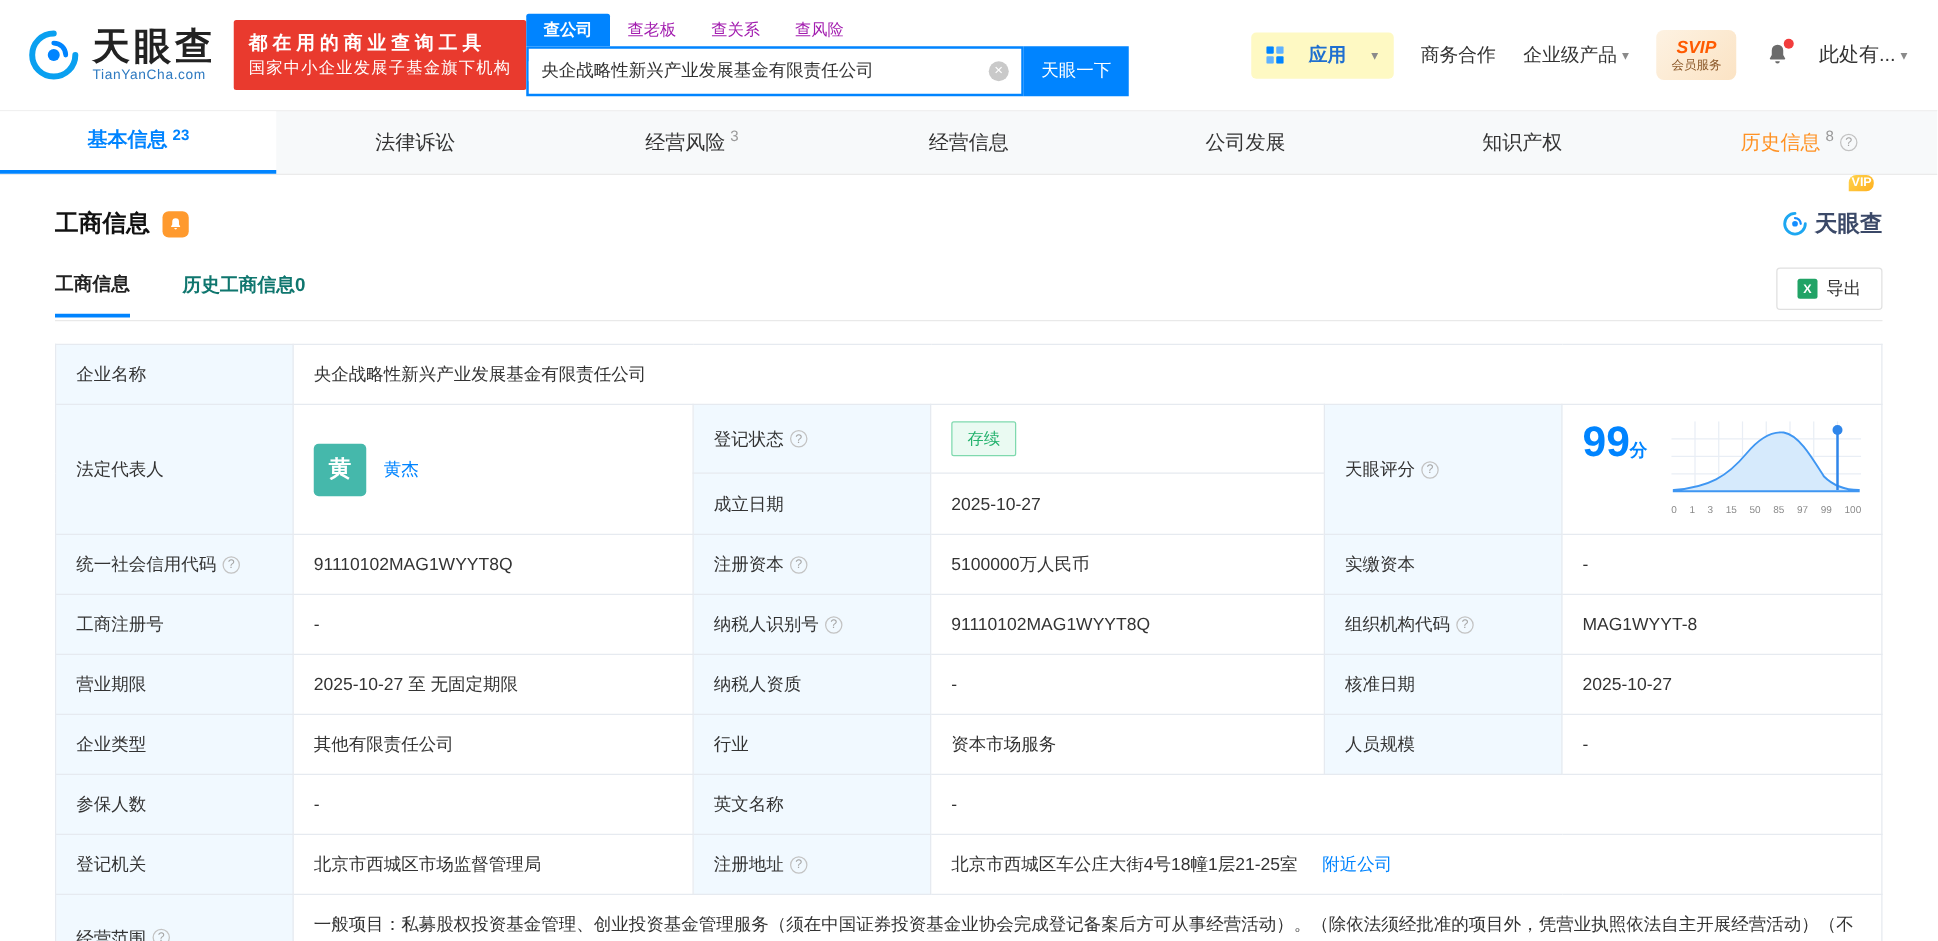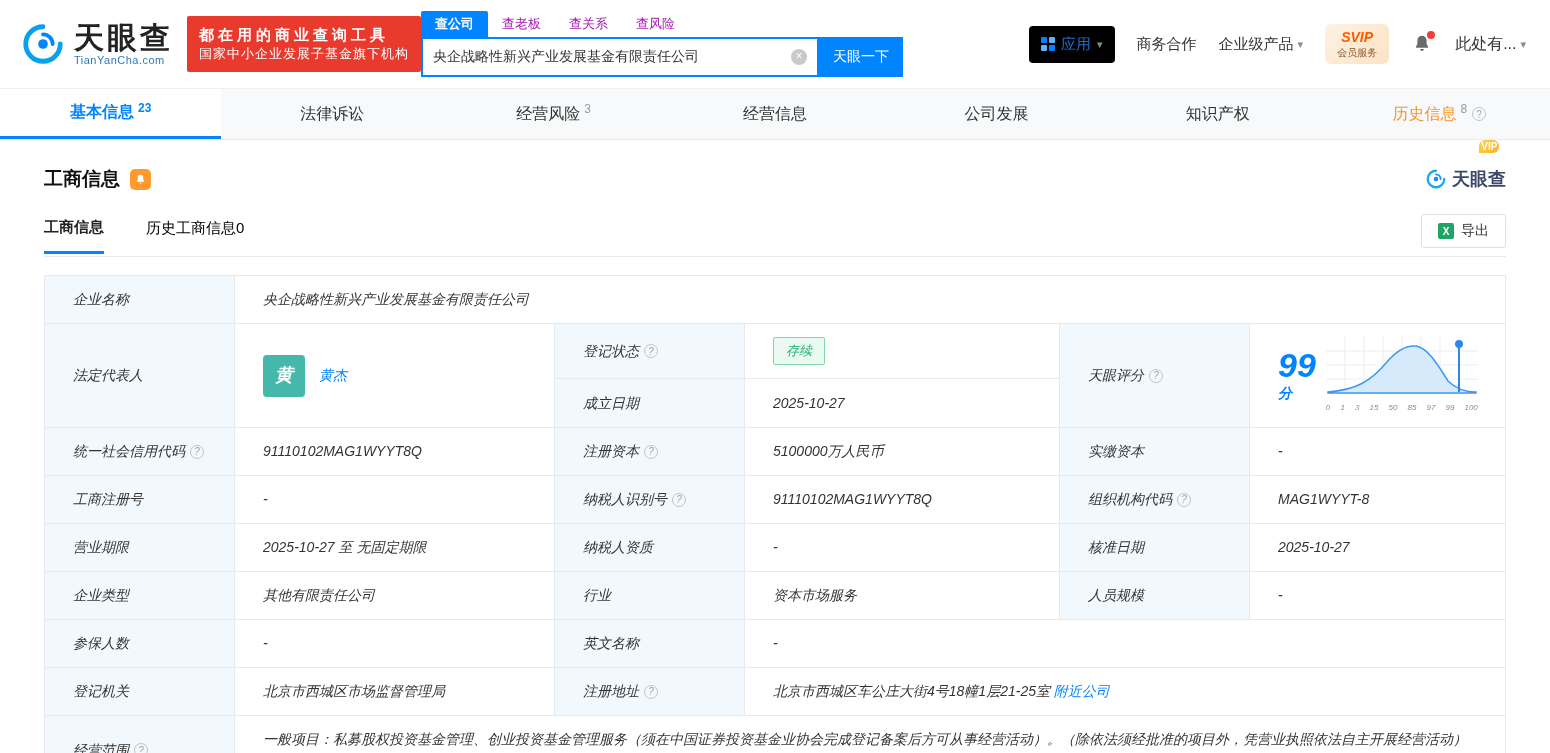--- a/index.html
+++ b/index.html
@@ -19,21 +19,21 @@
   .search-area { width: 482px; }
   .search-tabs { display: flex; align-items: flex-end; }
   .search-tab { font-size: 13px; color: #a21caf; padding: 4px 14px; cursor: pointer; }
   .search-tab.active { background: #0084ff; color: #fff; border-radius: 2px 2px 0 0; font-weight: 700; }
   .search-row { display: flex; height: 40px; }
   .search-box { flex: 1; display: flex; align-items: center; border: 2px solid #0084ff; background: #fff; }
   .search-box input { flex: 1; border: none; outline: none; font-size: 14px; padding: 0 10px; color: #333; font-family: inherit; }
   .clear-ic { width: 16px; height: 16px; border-radius: 50%; background: #c9c9c9; color: #fff; font-size: 12px; line-height: 15px; text-align: center; margin-right: 10px; cursor: pointer; }
   .search-btn { width: 84px; background: #0084ff; color: #fff; border: none; font-size: 14px; cursor: pointer; font-family: inherit; }
   .top-right { margin-left: auto; display: flex; align-items: center; gap: 22px; font-size: 15px; color: #333; }
-  .app-btn { display: flex; align-items: center; gap: 6px; background: #000000; padding: 9px 12px; border-radius: 4px; cursor: pointer; color: #1f6fd0; font-weight: 400; }
+  .app-btn { display: flex; align-items: center; gap: 20px; background: #fef9c3; padding: 9px 12px; border-radius: 4px; cursor: pointer; color: #1f6fd0; font-weight: 700; }
   .caret { font-size: 11px; color: #8a8a8a; }
   .menu-link { cursor: pointer; display: flex; align-items: center; gap: 4px; }
   .svip { background: linear-gradient(135deg,#fdf2e2,#fbe3c4); border-radius: 6px; padding: 5px 12px; text-align: center; line-height: 1.25; cursor: pointer; }
   .svip .s1 { color: #ff5a00; font-weight: 800; font-style: italic; font-size: 14px; }
   .svip .s2 { color: #8d5a2b; font-size: 10px; }
   .bell-wrap { position: relative; cursor: pointer; display: flex; }
   .bell-wrap svg { width: 22px; height: 22px; }
   .red-dot { position: absolute; top: -2px; right: -2px; width: 8px; height: 8px; border-radius: 50%; background: #f23d3d; }
   .user-area { display: flex; align-items: center; gap: 4px; cursor: pointer; font-size: 16px; }
   
@@ -48,40 +48,40 @@
   
   .content { margin: 0 44px; }
   .sec-header { display: flex; align-items: center; margin-top: 26px; }
   .sec-title { font-size: 19px; font-weight: 700; color: #111; }
   .bell-badge { width: 21px; height: 21px; border-radius: 5px; background: #ff9a2e; display: inline-flex; align-items: center; justify-content: center; margin-left: 10px; cursor: pointer; }
   .bell-badge svg { width: 13px; height: 13px; }
   .watermark { margin-left: auto; display: flex; align-items: center; gap: 5px; opacity: .92; }
   .watermark svg { width: 22px; height: 22px; }
   .watermark span { font-size: 18px; font-weight: 700; color: #2b3a5c; }
   .sub-tabs { display: flex; align-items: center; gap: 42px; border-bottom: 1px solid #e9e9e9; margin-top: 22px; }
-  .sub-tab { font-size: 15px; padding-bottom: 14px; cursor: pointer; color: #000000; }
+  .sub-tab { font-size: 15px; padding-bottom: 14px; cursor: pointer; color: #0f766e; font-weight: bold; }
   .sub-tab.active { color: #222; font-weight: 700; border-bottom: 3px solid #0084ff; margin-bottom: -1px; }
   .export-btn { margin-left: auto; margin-bottom: 8px; display: flex; align-items: center; gap: 7px; background: #fff; border: 1px solid #e0e0e0; border-radius: 3px; padding: 7px 16px; font-size: 14px; color: #333; cursor: pointer; font-family: inherit; }
   .xls-ic { width: 16px; height: 16px; background: #21a366; color: #fff; font-size: 10px; font-weight: 700; display: flex; align-items: center; justify-content: center; border-radius: 2px; }
   
   table.info { width: 100%; border-collapse: collapse; table-layout: fixed; margin: 18px 0 40px; }
-  table.info td { border: 1px solid #e6eaf0; padding: 13px 28px; font-size: 14px; color: #333; line-height: 1.5; vertical-align: middle; font-style: italic; }
+  table.info td { border: 1px solid #e6eaf0; padding: 13px 16px; font-size: 14px; color: #333; line-height: 1.5; vertical-align: middle; }
   td.lbl { background: #f1f9ff; color: #222; }
   .lbl-inner { display: flex; align-items: center; }
   .rep-cell { display: flex; align-items: center; }
   .avatar { width: 42px; height: 42px; background: #45b8ab; border-radius: 4px; color: #fff; font-size: 18px; font-weight: 700; display: flex; align-items: center; justify-content: center; cursor: pointer; }
   a.blue, .blue-link { color: #0084ff; text-decoration: none; cursor: pointer; }
   .rep-name { margin-left: 14px; }
   .status-badge { display: inline-block; padding: 3px 12px; background: #eafaf2; border: 1px solid #7fd9ae; color: #23b26d; border-radius: 2px; font-size: 13px; }
-  .score-cell { display: flex; align-items: center; justify-content: space-between; gap: 10px; }
+  .score-cell { display: flex; justify-content: space-between; gap: 10px; }
   .score-num { font-size: 34px; font-weight: 700; color: #0084ff; line-height: 1; }
   .score-unit { font-size: 14px; color: #0084ff; font-weight: 700; }
   .chart-wrap { width: 152px; }
   .chart-ticks { display: flex; justify-content: space-between; font-size: 8px; color: #8a8a8a; margin-top: 1px; }
-  .addr-link { margin-left: 0; }
+  .addr-link { margin-left: 16px; }
   .scope-text { line-height: 1.9; }
 </style>
 </head>
 <body>
 
 <header class="topbar">
   <div class="logo">
     <svg viewBox="0 0 48 48">
       <path d="M24 6 a18 18 0 1 0 18 18" fill="none" stroke="#0aa0f0" stroke-width="5" stroke-linecap="round"></path>
       <path d="M24 14 a10 10 0 0 1 10 10" fill="none" stroke="#0084ff" stroke-width="4" stroke-linecap="round"></path>

